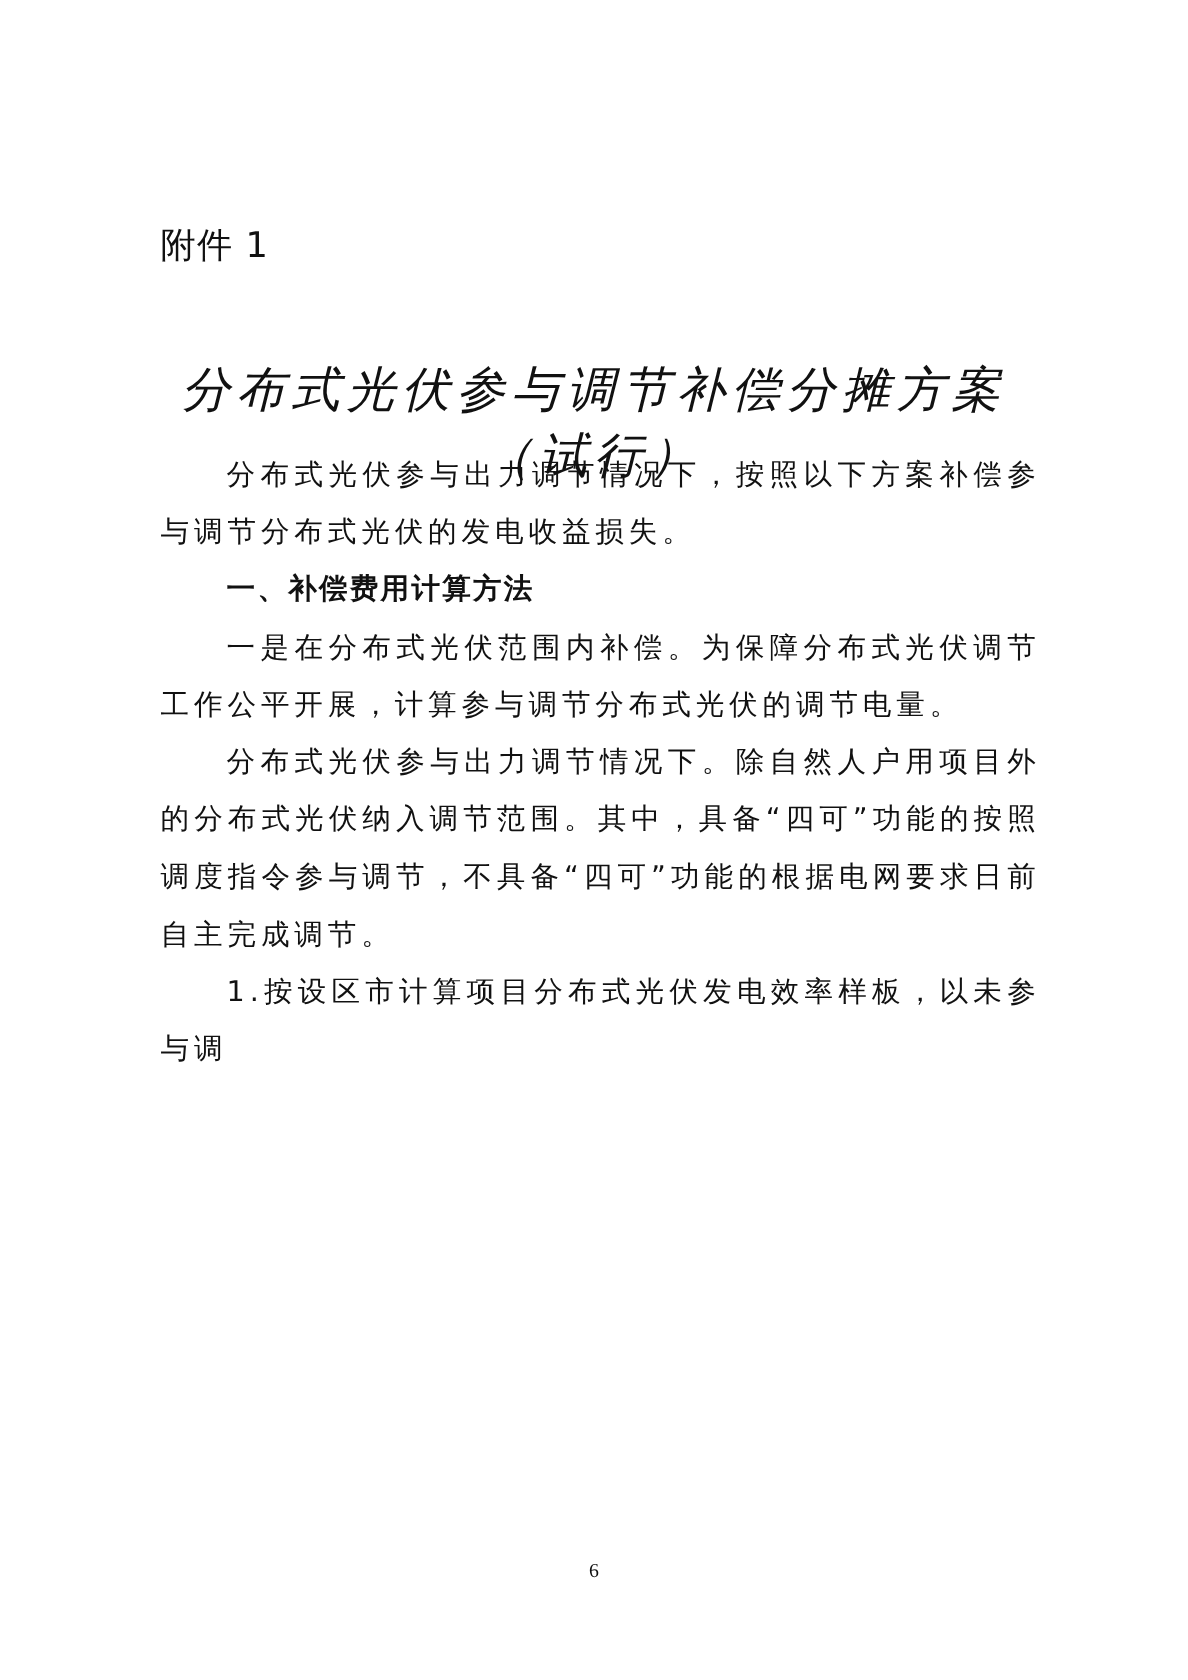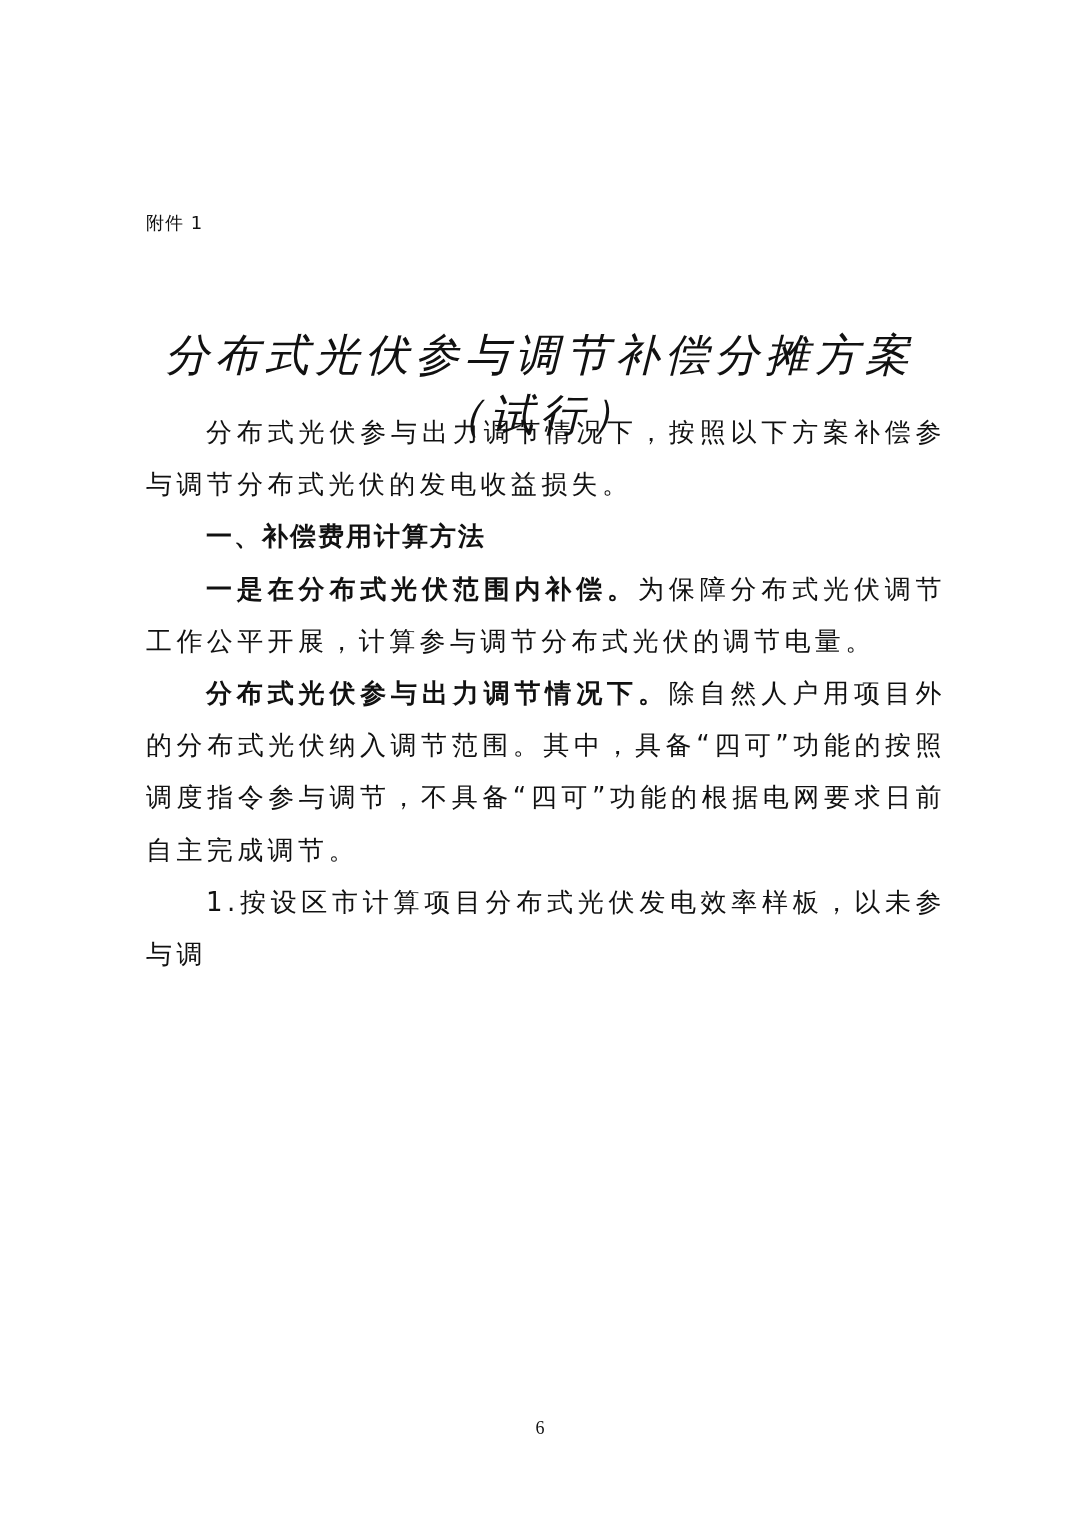--- a/index.html
+++ b/index.html
@@ -18,21 +18,21 @@
     .page {
       position: absolute;
       left: 0; top: 0;
       width: 1080px;
       height: 1527px;
     }
     .attachment-label {
       position: absolute;
       left: 146px;
       top: 203px;
-      font-size: 18px;
+      font-size: 32px;
       line-height: 40px;
       font-family: "DejaVu Sans", "Liberation Sans", sans-serif;
       letter-spacing: 1px;
     }
     .doc-title {
       position: absolute;
       left: 140px;
       top: 296px;
       width: 800px;
       text-align: center;
@@ -52,21 +52,21 @@
     .para {
       margin: 0;
       font-size: 26px;
       line-height: 52.2px;
       letter-spacing: 4.4px;
       text-indent: 60px;
       text-align: justify;
       font-family: "DejaVu Sans", "Liberation Sans", sans-serif;
     }
     .para b, .para .lead {
-      font-weight: bold;
+      font-weight: normal;
     }
     .heading {
       margin: 0;
       font-size: 26px;
       line-height: 52.2px;
       text-indent: 60px;
       font-weight: bold;
       letter-spacing: 2px;
       font-family: "DejaVu Sans", "Liberation Sans", sans-serif;
     }

